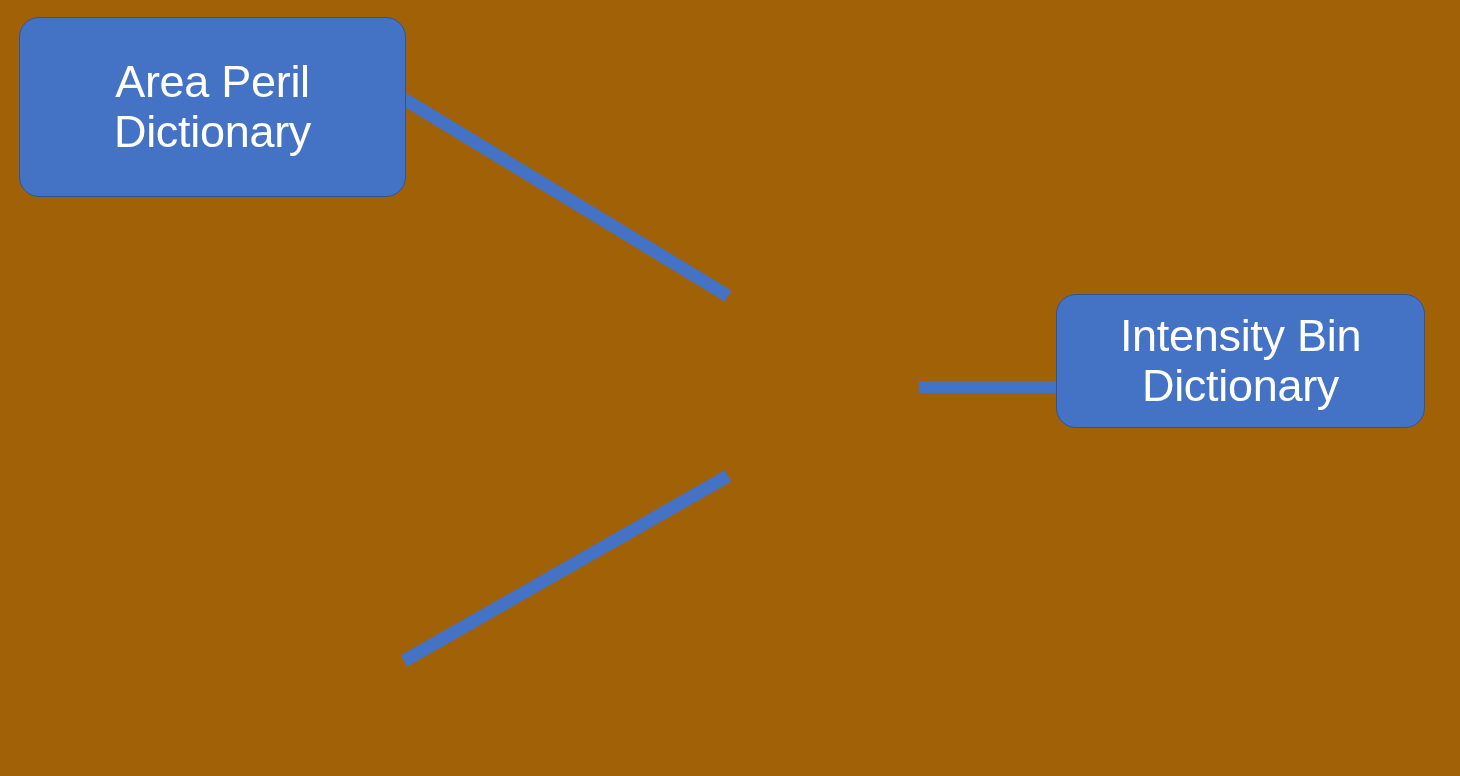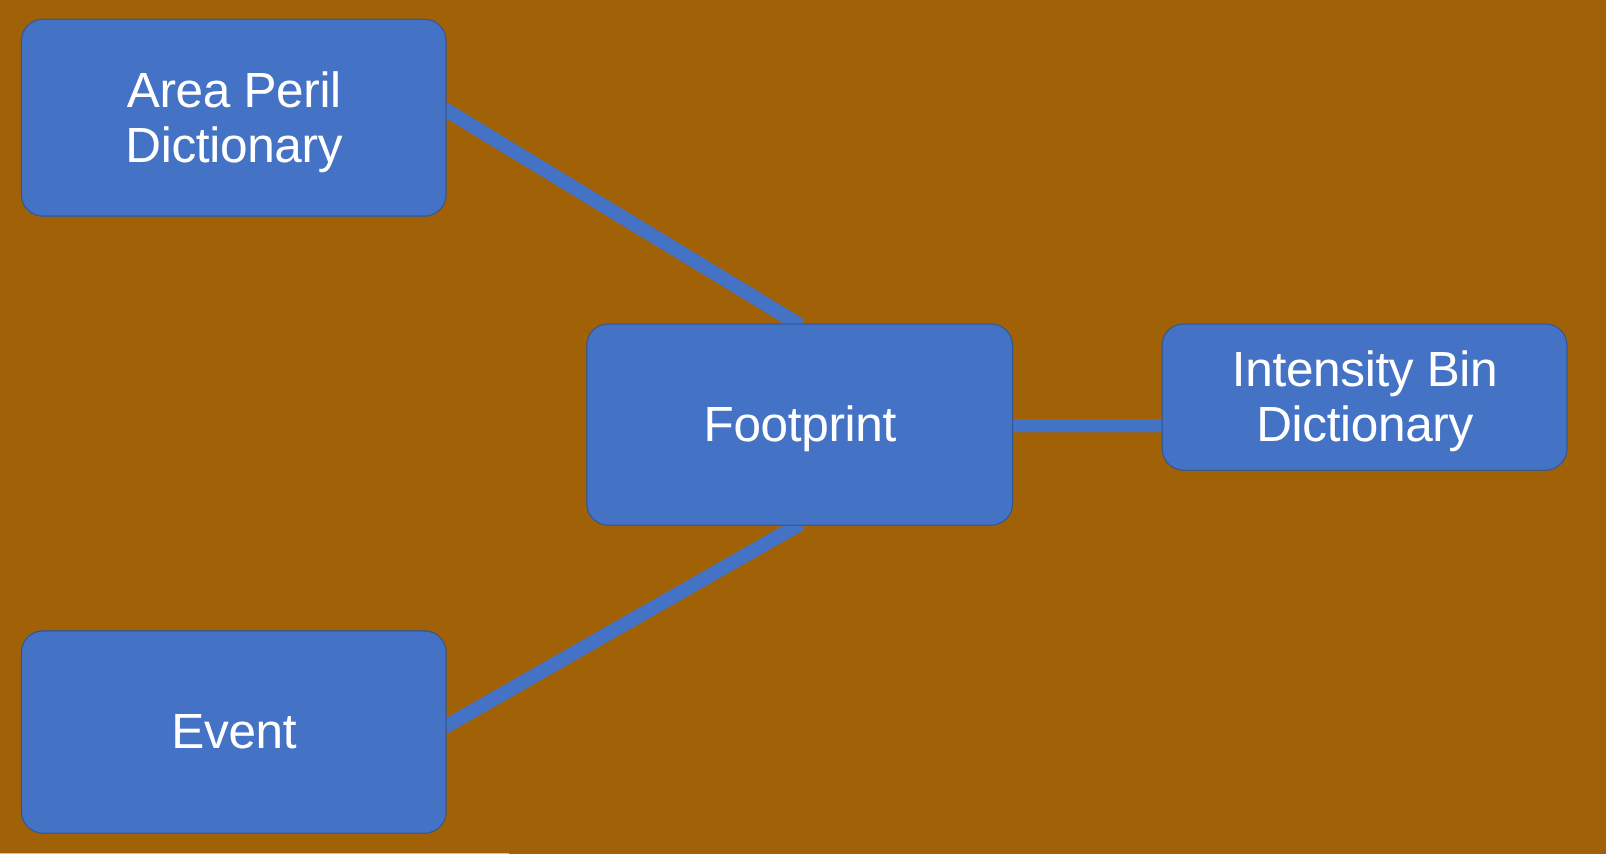--- a/index.html
+++ b/index.html
@@ -79,26 +79,20 @@
     <line x1="404" y1="99" x2="728" y2="296" stroke="#4472C4" stroke-width="13" stroke-linecap="butt"></line>
     <line x1="919" y1="387" x2="1058" y2="387" stroke="#4472C4" stroke-width="12" stroke-linecap="butt"></line>
     <line x1="404" y1="661" x2="728" y2="476" stroke="#4472C4" stroke-width="13" stroke-linecap="butt"></line>
   </svg>
 
   <div class="node-box" id="node-area-peril-dictionary">
     <span class="node-label">Area Peril
 Dictionary</span>
   </div>
 
-  <div class="node-box" id="node-footprint">
-    <span class="node-label">Footprint</span>
-  </div>
 
   <div class="node-box" id="node-intensity-bin-dictionary">
     <span class="node-label">Intensity Bin
 Dictionary</span>
   </div>
 
-  <div class="node-box" id="node-event">
-    <span class="node-label">Event</span>
-  </div>
 
 </div>
 
 </body></html>

